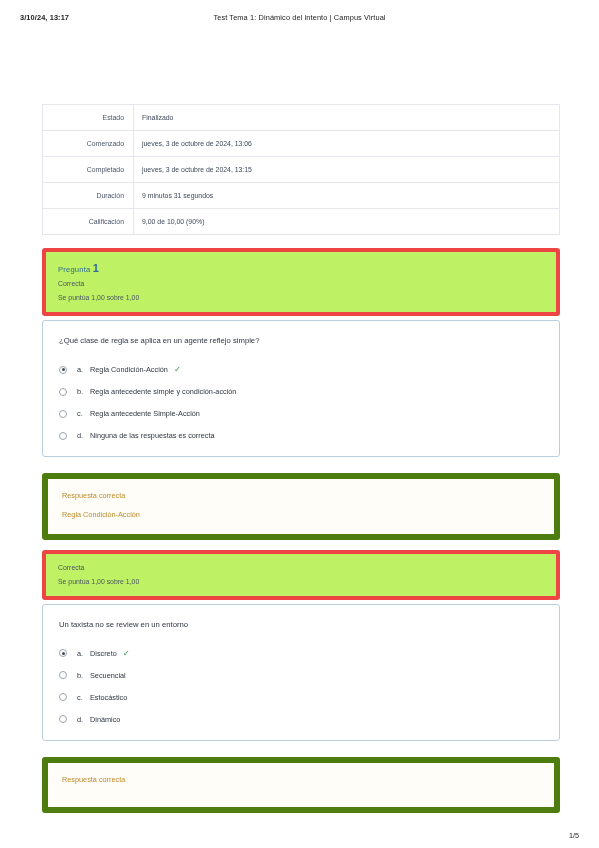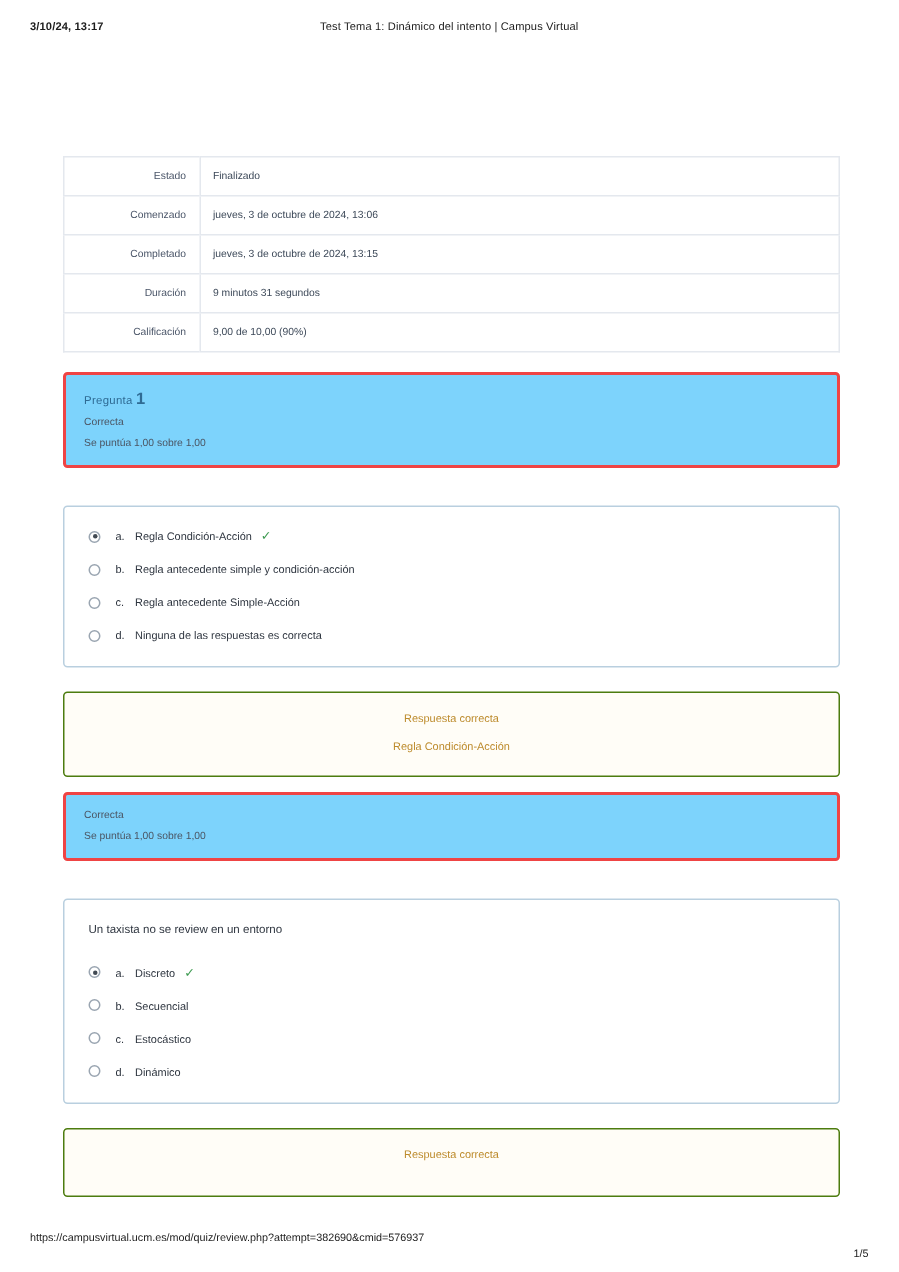--- a/index.html
+++ b/index.html
@@ -102,25 +102,25 @@
     color: #3c4858;
     vertical-align: middle;
     white-space: nowrap;
   }
 
   
   .question-block {
     margin-bottom: 10px;
   }
   .q-head {
-    border: 2px solid #ef4444;
+    border: 4px solid #ef4444;
     border-radius: 3px;
     padding: 10px 12px 11px 12px;
-    background: #7dd3fc;
-    margin-bottom: 25px;
+    background: #bef264;
+    margin-bottom: 4px;
   }
   .q-head .q-no {
     font-size: 7.6px;
     color: #2f6b94;
     margin: 0 0 6px 0;
     letter-spacing: 0.2px;
   }
   .q-head .q-no .num {
     font-size: 11px;
     font-weight: bold;
@@ -198,25 +198,24 @@
   }
   .tick {
     margin-left: 6px;
     color: #3f9b52;
     font-size: 8.5px;
     line-height: 1;
   }
 
   
   .feedback {
-    border: 1px solid #4d7c0f;
+    border: 6px solid #4d7c0f;
     border-radius: 3px;
     background: #fffdf7;
     padding: 12px 14px 13px 14px;
-    text-align: center;
   }
   .fb-title {
     font-size: 7.3px;
     color: #bd8b2c;
     margin: 0 0 10px 0;
   }
   .fb-line {
     font-size: 7.3px;
     color: #bd8b2c;
     margin: 0 0 3px 0;
@@ -263,20 +262,21 @@
 
   <div class="question-block">
 
     <div class="q-head">
       <p class="q-no"><span>Pregunta</span> <span class="num">1</span></p>
       <p class="q-state">Correcta</p>
       <p class="q-grade">Se puntúa 1,00 sobre 1,00</p>
     </div>
 
     <div class="q-body">
+      <p class="q-text">¿Qué clase de regla se aplica en un agente reflejo simple?</p>
       <ul class="answers">
         <li class="answer-row">
           <span class="radio checked"></span>
           <span class="ans-letter">a.</span>
           <span class="ans-text">Regla Condición-Acción</span>
           <span class="tick">✓</span>
         </li>
         <li class="answer-row">
           <span class="radio"></span>
           <span class="ans-letter">b.</span>
@@ -338,15 +338,14 @@
 
     <div class="feedback">
       <p class="fb-title">Respuesta correcta</p>
     </div>
 
   </div>
 
 </div>
 
 <div class="print-footer">
-  <span class="pf-url">https://campusvirtual.ucm.es/mod/quiz/review.php?attempt=382690&amp;cmid=576937</span>
   <span class="pf-page">1/5</span>
 </div>
 
 </body></html>

